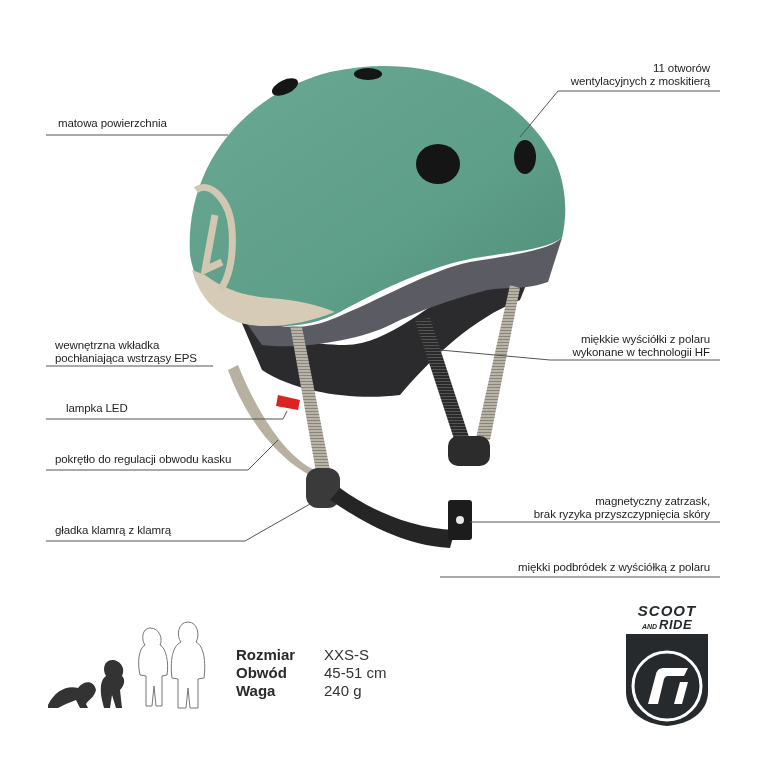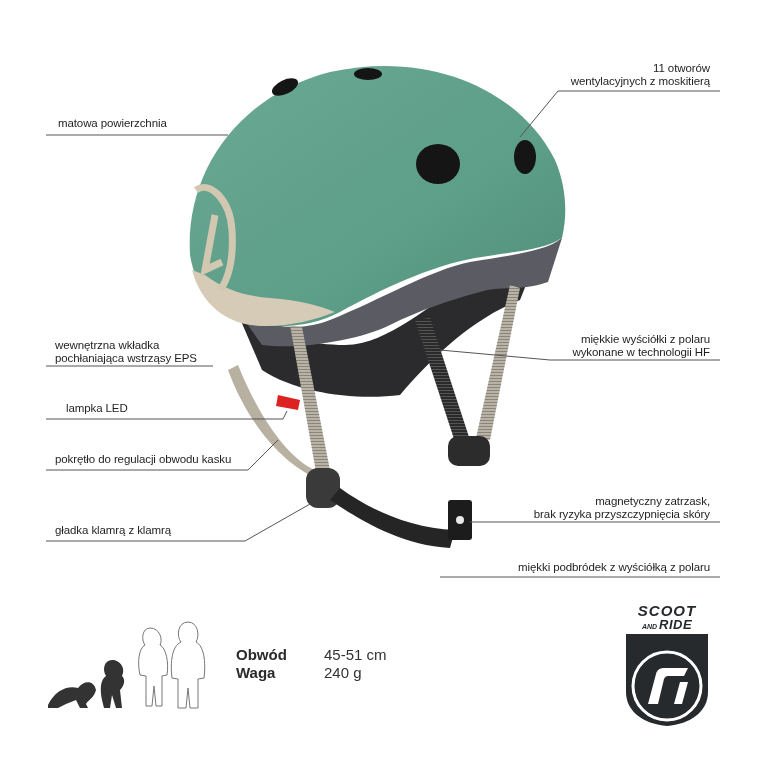--- a/index.html
+++ b/index.html
@@ -119,20 +119,24 @@
 
   <div class="lbl r" style="left:480px;top:561px;width:230px;">miękki podbródek z wyściółką z polaru</div>
 
   <div class="lbl r" style="left:480px;top:495px;width:230px;">
     <div>magnetyczny zatrzask,</div>
     <div>brak  ryzyka przyszczypnięcia skóry</div>
   </div>
 
   <div class="specs">
     <div class="spec-row">
+      <span class="spec-key">Rozmiar</span>
+      <span class="spec-val">XXS-S</span>
+    </div>
+    <div class="spec-row">
       <span class="spec-key">Obwód</span>
       <span class="spec-val">45-51 cm</span>
     </div>
     <div class="spec-row">
       <span class="spec-key">Waga</span>
       <span class="spec-val">240 g</span>
     </div>
   </div>
 
   <div class="logo">

